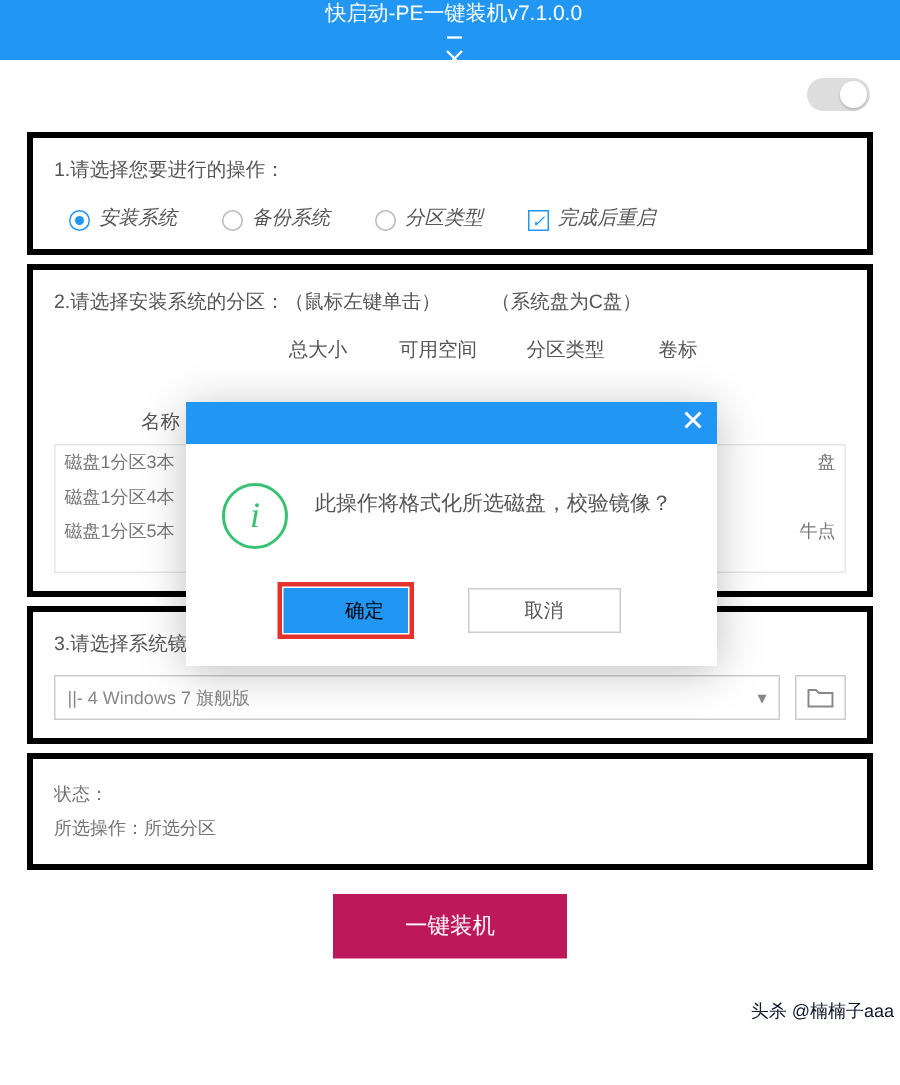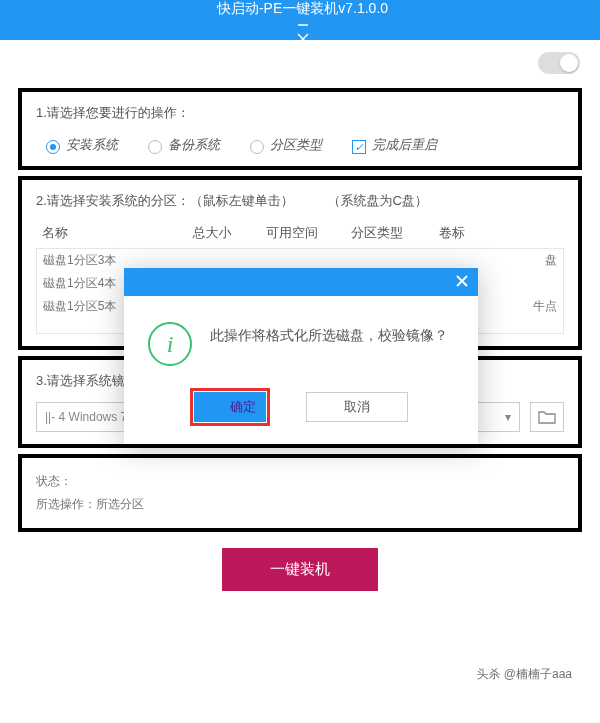--- a/index.html
+++ b/index.html
@@ -18,49 +18,49 @@
     .section-title { margin-bottom: 14px; color: #555; }
     
     .radio-row { display: flex; align-items: center; gap: 30px; padding-left: 10px; }
     .radio { display: flex; align-items: flex-end; gap: 6px; font-style: italic; }
     .radio-ring { width: 14px; height: 14px; border: 1.5px solid #2196f3; border-radius: 50%; display:flex; align-items:center; justify-content:center; }
     .radio-ring.unsel { border-color: #bbb; }
     .radio-dot { width: 6px; height: 6px; background: #2196f3; border-radius: 50%; }
     .chk { width: 14px; height: 14px; border: 1px solid #2196f3; display:flex; align-items:center; justify-content:center; color:#2196f3; font-size:11px; }
     
     .tbl-head { display: flex; font-size: 13px; color: #555; padding: 0 6px; margin-top: 6px; }
-    .c1 { width: 130px; text-align:left; }
+    .c1 { width: 130px; text-align:center;margin-top:48px; }
     .c2 { width: 80px; text-align:center; }
     .c3 { width: 80px; text-align:center; }
     .c4 { width: 90px; text-align:center; }
     .c5 { width: 60px; text-align:center; }
     .tbl-body { border: 1px solid #e6e6e6; margin-top: 6px; height: 86px; overflow:hidden; }
     .row { display:flex; padding: 3px 6px; font-size: 12px; color:#777; }
     
     .select-row { display:flex; gap:10px; margin-top:12px; align-items:center; }
     .select { flex:1; border:1px solid #ccc; height:30px; display:flex; align-items:center; justify-content:space-between; padding:0 8px; color:#888; font-size:12px; background:#fff; }
     .folder-btn { width:34px; height:30px; border:1px solid #ccc; display:flex; align-items:center; justify-content:center; }
     .folder-btn svg { width:18px; height:14px; stroke:#888; fill:none; stroke-width:1.3; }
     
     .status-line { color:#737373; font-size:12px; line-height:1.9; }
     
     .main-btn-row { display:flex; justify-content:center; padding: 10px 0 16px; }
     .main-btn { background:#be185d; color:#fff; border:none; padding: 12px 48px; font-size:15px; cursor:pointer; }
     
-    .watermark { position:absolute; right:28px; bottom:40px; color:#737373; font-size:12px; }
+    .watermark { position:absolute; right:4px; bottom:40px; color:#0f172a; font-size:12px; }
     
     
     .dialog { position:absolute; left:124px; top:268px; width:354px; background:#fff; box-shadow:0 4px 28px rgba(0,0,0,.25); }
     .dlg-bar { height:28px; background:#2196f3; display:flex; justify-content:flex-end; align-items:center; padding-right:10px; }
     .dlg-bar svg { width:12px; height:12px; stroke:#fff; stroke-width:2; }
     .dlg-body { display:flex; padding: 26px 24px 18px; gap:18px; }
     .info-ico { width:44px; height:44px; border:2px solid #39c172; border-radius:50%; display:flex; align-items:center; justify-content:center; color:#39c172; font-size:24px; font-style: italic; font-family: Georgia, serif; flex-shrink:0; }
     .dlg-msg { font-size:14px; color:#555; line-height:1.6; padding-top:2px; }
     .dlg-btns { display:flex; justify-content:center; gap:40px; padding: 8px 0 22px; }
-    .btn-ok { background:#2196f3; color:#4c1d95; border:none; width:72px; height:30px; font-size:13px; cursor:pointer; outline:3px solid #e5322d; outline-offset:1px;padding-left:26px; }
+    .btn-ok { background:#2196f3; color:#000000; border:none; width:83px; height:30px; font-size:13px; cursor:pointer; outline:3px solid #e5322d; outline-offset:1px;padding-left:26px; }
     .btn-cancel { background:#fff; color:#555; border:1px solid #ccc; width:102px; height:30px; font-size:13px; cursor:pointer; }
   </style>
 </head>
 <body>
 
 <div class="titlebar">
   <div class="titlebar-title">快启动-PE一键装机v7.1.0.0</div>
   <div class="titlebar-btn">
       <svg viewBox="0 0 14 14">
         <line x1="2" y1="7" x2="12" y2="7"></line>

